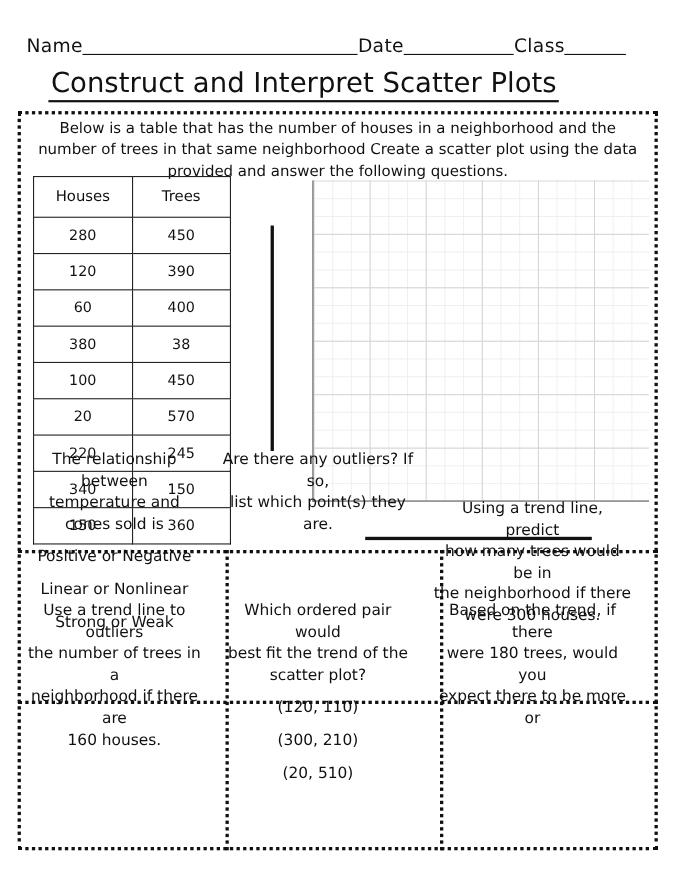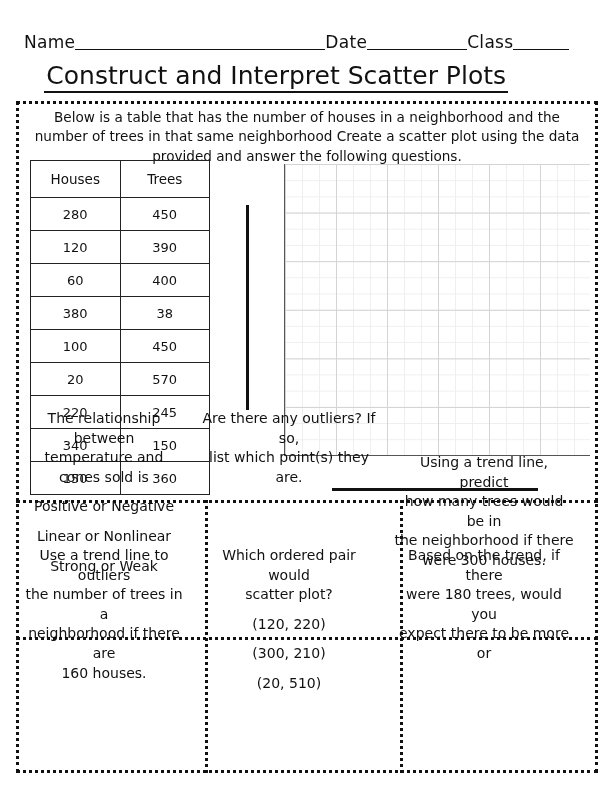--- a/index.html
+++ b/index.html
@@ -293,23 +293,24 @@
 
 <div class="qcell" id="q4">
   <span class="qline">Use a trend line to outliers</span>
   <span class="qline">the number of trees in a</span>
   <span class="qline">neighborhood if there are</span>
   <span class="qline">160 houses.</span>
 </div>
 
 <div class="qcell" id="q5">
   <span class="qline">Which ordered pair would</span>
+  <span class="qline">best fit the trend of the</span>
   <span class="qline">scatter plot?</span>
   <span class="qspace"></span>
-  <span class="qline">(120, 220)</span>
+  <span class="qline">(120, 110)</span>
   <span class="qspace"></span>
   <span class="qline">(300, 210)</span>
   <span class="qspace"></span>
   <span class="qline">(20, 510)</span>
 </div>
 
 <div class="qcell" id="q6">
   <span class="qline">Based on the trend, if there</span>
   <span class="qline">were 180 trees, would you</span>
   <span class="qline">expect there to be more or</span>

